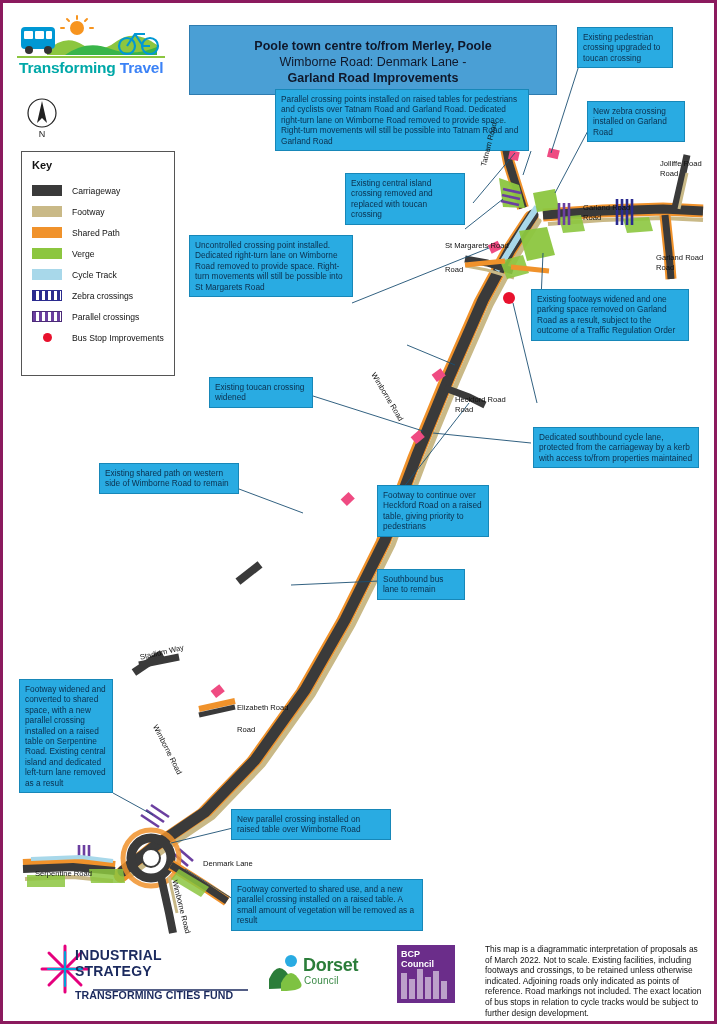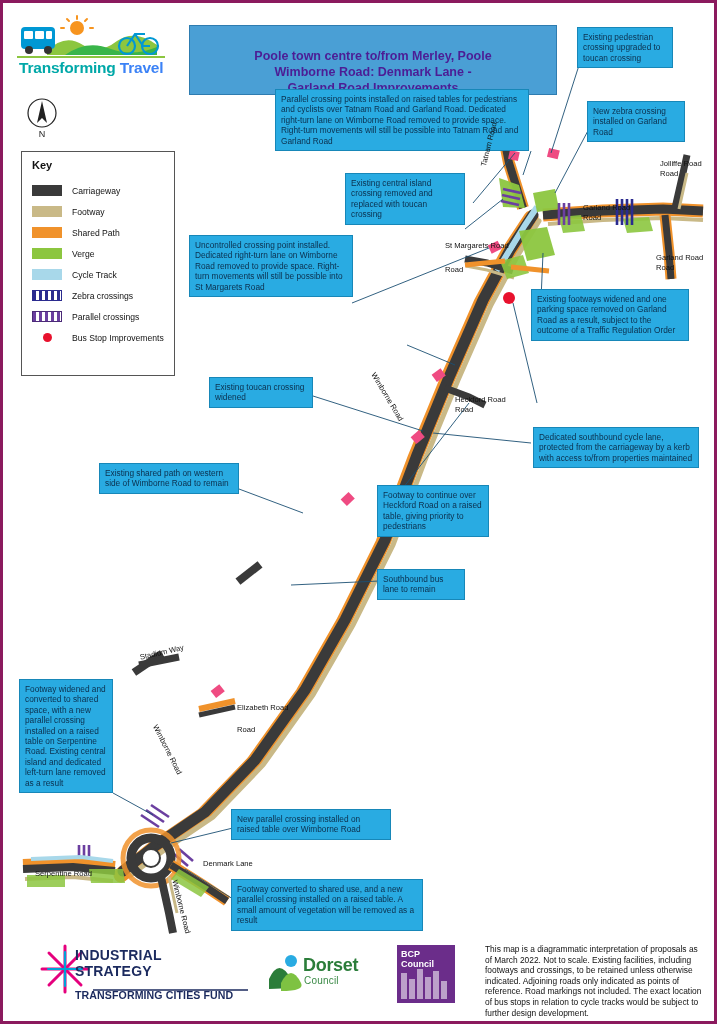--- a/index.html
+++ b/index.html
@@ -39,29 +39,29 @@
   .logo-text .t1 { color: #00a8a8; }
   .logo-text .t2 { color: #3b82f6; }
 
   
   .title-banner {
     position: absolute;
     left: 186px; top: 22px;
     width: 368px; height: 70px;
     background: #4a9fd5;
     border: 1px solid #2e7cb0;
-    color: #4c1d95;
+    color: #0f172a;
     text-align: center;
-    padding-top: 22px;
+    padding-top: 12px;
   }
   .title-banner .l1 {
     font-size: 12.5px; font-weight: bold; line-height: 16px;
   }
   .title-banner .l2 {
-    font-size: 12.5px; font-weight: bold; line-height: 16px;
+    font-size: 12.5px; font-weight: normal; line-height: 16px;
   }
   .title-banner .l3 {
     font-size: 12.5px; font-weight: bold; line-height: 16px;
   }
 
   
   .north {
     position: absolute; left: 22px; top: 94px;
     width: 34px; height: 42px;
   }

